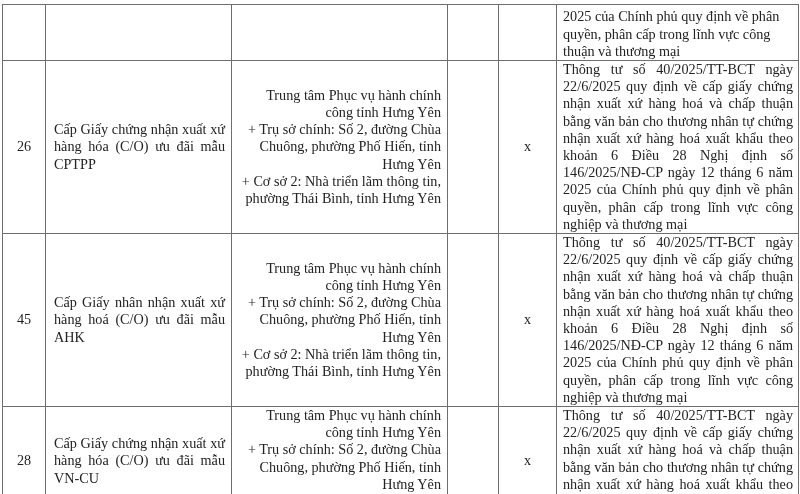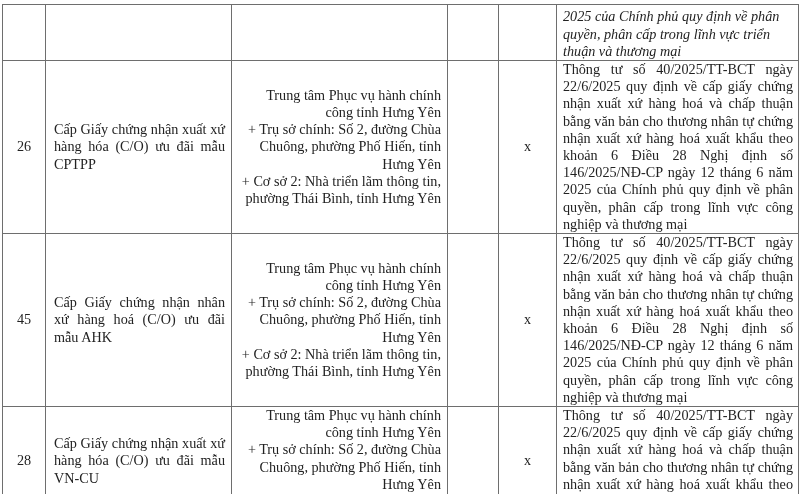--- a/index.html
+++ b/index.html
@@ -10,21 +10,21 @@
   col.c1 { width:43px; } col.c2 { width:186px; } col.c3 { width:216px; }
   col.c4 { width:51px; } col.c5 { width:58px; } col.c6 { width:242px; }
   .stt { text-align:center; }
   .name { text-align:justify; padding:0 6px 0 8px;margin-top:35px; }
   .place { text-align:right; padding:0 6px 0 4px; }
   .mark { text-align:center; }
   .legal { text-align:justify; text-align-last:left; padding:0 5px 0 6px; vertical-align:top; }
   .line { display:block; }
   .ind { padding-left:5px; }
   tr.r0 td { height:49px; }
-  tr.r0 td.legal { vertical-align:bottom;font-style:italic; }
+  tr.r0 td.legal { vertical-align:bottom; }
   tr.r1 td, tr.r2 td { height:164px; }
   tr.r3 td { height:102px; }
   tr.r3 td.place, tr.r3 td.legal { vertical-align:top; }
 </style>
 </head>
 <body>
 
 <table>
   <colgroup>
     <col class="c1">
@@ -36,41 +36,41 @@
   </colgroup>
   <tbody>
     <tr class="r0">
       <td></td>
       <td></td>
       <td></td>
       <td></td>
       <td></td>
       <td class="legal">
         <span class="line">2025 của Chính phủ quy định về phân</span>
-        <span class="line">quyền, phân cấp trong lĩnh vực triển</span>
+        <span class="line">quyền, phân cấp trong lĩnh vực công</span>
         <span class="line">thuận và thương mại</span>
       </td>
     </tr>
 
     <tr class="r1">
       <td class="stt">26</td>
       <td class="name">Cấp Giấy chứng nhận xuất xứ hàng hóa (C/O) ưu đãi mẫu CPTPP</td>
       <td class="place">
         <span class="line ind">Trung tâm Phục vụ hành chính công tỉnh Hưng Yên</span>
         <span class="line ind">+ Trụ sở chính: Số 2, đường Chùa Chuông, phường Phố Hiến, tỉnh Hưng Yên</span>
         <span class="line ind">+ Cơ sở 2: Nhà triển lãm thông tin, phường  Thái Bình, tỉnh Hưng Yên</span>
       </td>
       <td class="mark"></td>
       <td class="mark">x</td>
       <td class="legal">Thông tư số 40/2025/TT-BCT ngày 22/6/2025 quy định về cấp giấy chứng nhận xuất xứ hàng hoá và chấp thuận bằng văn bản cho thương nhân tự chứng nhận xuất xứ hàng hoá xuất khẩu theo khoản 6 Điều 28 Nghị định số 146/2025/NĐ-CP ngày 12 tháng 6 năm 2025 của Chính phủ quy định về phân quyền, phân cấp trong lĩnh vực công nghiệp và thương mại</td>
     </tr>
 
     <tr class="r2">
       <td class="stt">45</td>
-      <td class="name">Cấp Giấy chứng nhận nhân xứ hàng hoá (C/O) ưu đãi mẫu AHK</td>
+      <td class="name">Cấp Giấy nhân nhận xuất xứ hàng hoá (C/O) ưu đãi mẫu AHK</td>
       <td class="place">
         <span class="line ind">Trung tâm Phục vụ hành chính công tỉnh Hưng Yên</span>
         <span class="line ind">+ Trụ sở chính: Số 2, đường Chùa Chuông, phường Phố Hiến, tỉnh Hưng Yên</span>
         <span class="line ind">+ Cơ sở 2: Nhà triển lãm thông tin, phường  Thái Bình, tỉnh Hưng Yên</span>
       </td>
       <td class="mark"></td>
       <td class="mark">x</td>
       <td class="legal">Thông tư số 40/2025/TT-BCT ngày 22/6/2025 quy định về cấp giấy chứng nhận xuất xứ hàng hoá và chấp thuận bằng văn bản cho thương nhân tự chứng nhận xuất xứ hàng hoá xuất khẩu theo khoản 6 Điều 28 Nghị định số 146/2025/NĐ-CP ngày 12 tháng 6 năm 2025 của Chính phủ quy định về phân quyền, phân cấp trong lĩnh vực công nghiệp và thương mại</td>
     </tr>
 

